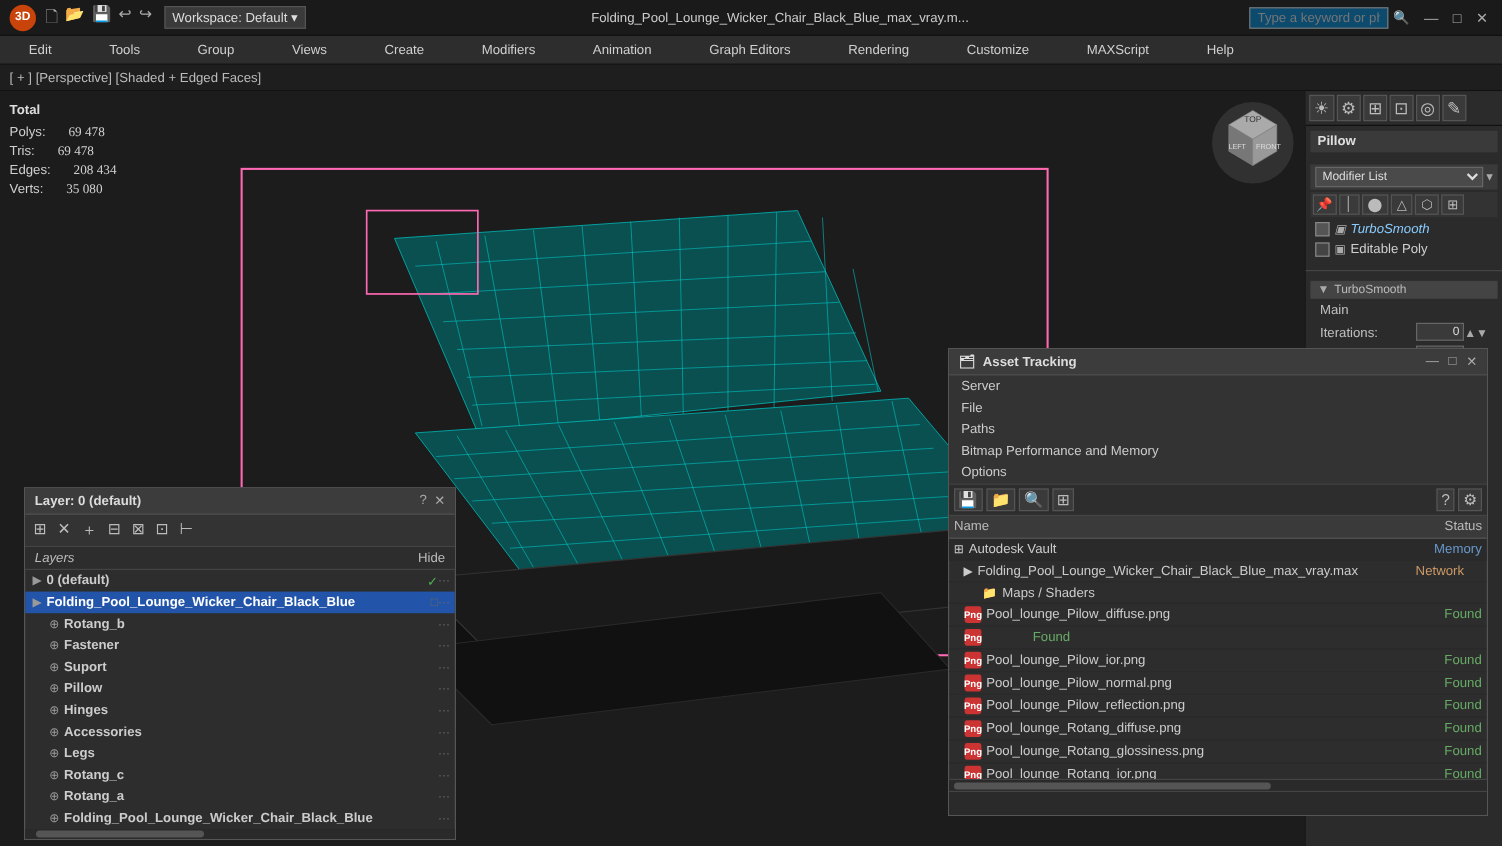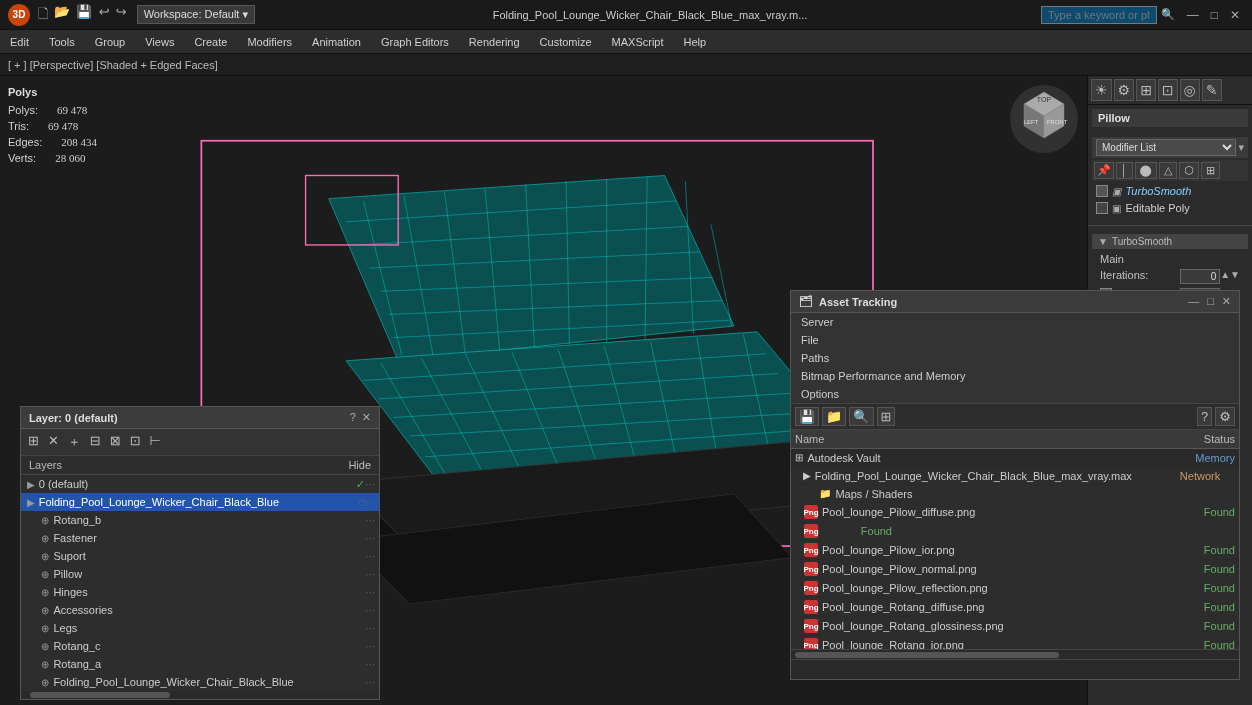--- a/index.html
+++ b/index.html
@@ -24,21 +24,21 @@
     #titlebar .win-controls span { color: #aaa; cursor: pointer; font-size: 12px; padding: 2px 4px; }
 
     
     #menubar {
       background: #2d2d2d;
       height: 24px;
       display: flex;
       align-items: center;
       border-bottom: 1px solid #111;
     }
-    #menubar .menu-item { padding: 0 10px; height: 100%; display: flex; align-items: center; color: #d0d0d0; cursor: pointer; font-size: 11px; }
+    #menubar .menu-item { padding: 0 24px; height: 100%; display: flex; align-items: center; color: #d0d0d0; cursor: pointer; font-size: 11px; }
 
     
     #viewlabel {
       background: #1e1e1e;
       height: 22px;
       display: flex;
       align-items: center;
       padding: 0 8px;
       color: #bbb;
       font-size: 11px;
@@ -151,21 +151,21 @@
       font-size: 10px;
       display: flex;
       align-items: center;
       gap: 4px;
       margin-bottom: 2px;
     }
     .panel-sub-title .collapse-arrow { color: #aaa; }
 
     .property-row {
       display: flex;
-      align-items: flex-start;
+      align-items: flex-end;
       padding: 2px 8px;
       font-size: 11px;
       color: #c0c0c0;
     }
     .property-row .prop-label { flex: 1; }
     .property-row .prop-value {
       background: #3a3a3a;
       border: 1px solid #666;
       color: #ddd;
       width: 40px;
@@ -222,37 +222,37 @@
       padding: 1px 3px;
     }
 
     #layer-panel .layers-header {
       display: flex;
       justify-content: space-between;
       padding: 3px 8px;
       background: #2d2d2d;
       border-bottom: 1px solid #444;
     }
-    #layer-panel .layers-header-label { color: #bbb; font-size: 11px; }
+    #layer-panel .layers-header-label { color: #bbb; font-size: 11px; font-style: italic; }
     #layer-panel .layers-header-btn { color: #bbb; font-size: 11px; cursor: pointer; }
 
     .layer-item {
       display: flex;
       align-items: center;
       padding: 2px 4px;
       font-size: 11px;
       color: #ccc;
       cursor: pointer;
       min-height: 18px;
     }
     .layer-item.selected { background: #2255aa; color: white; }
     .layer-item.parent { padding-left: 6px; }
     .layer-item.child { padding-left: 20px; }
     .layer-item .layer-icon { margin-right: 4px; color: #999; font-size: 10px; }
-    .layer-item .layer-name { flex: 1; }
+    .layer-item .layer-name { flex: 1; font-weight: bold; }
     .layer-item .layer-check { color: #4caf50; margin-left: 4px; }
     .layer-item .layer-opts { color: #666; font-size: 10px; }
 
     
     #asset-panel {
       position: absolute;
       top: 290px;
       left: 790px;
       width: 450px;
       background: #2d2d2d;
@@ -409,25 +409,25 @@
 
 <div id="viewlabel">
   <span>[ + ] [Perspective] [Shaded + Edged Faces]</span>
 </div>
 
 <div id="main">
 
   <div id="viewport">
 
     <div id="stats">
-      <div style="color:#ddd; font-weight:bold; margin-bottom:2px;">Polys</div>
+      <div style="color:#ddd; font-weight:bold; margin-bottom:2px;">Total</div>
       <div class="stat-row"><span class="stat-label">Polys:</span>&nbsp;<span class="stat-val">69 478</span></div>
       <div class="stat-row"><span class="stat-label">Tris:</span>&nbsp;<span class="stat-val">69 478</span></div>
       <div class="stat-row"><span class="stat-label">Edges:</span>&nbsp;<span class="stat-val">208 434</span></div>
-      <div class="stat-row"><span class="stat-label">Verts:</span>&nbsp;<span class="stat-val">28 060</span></div>
+      <div class="stat-row"><span class="stat-label">Verts:</span>&nbsp;<span class="stat-val">35 080</span></div>
     </div>
 
     <div id="chair-canvas">
       <svg class="chair-svg" viewBox="0 0 700 500">
 
         <rect x="20" y="30" width="580" height="350" fill="none" stroke="#ff69b4" stroke-width="1.5"></rect>
 
         <rect x="20" y="280" width="90" height="100" fill="none" stroke="#ff69b4" stroke-width="1.5"></rect>
 
         <rect x="310" y="320" width="70" height="40" fill="none" stroke="#cc2222" stroke-width="1.5"></rect>

